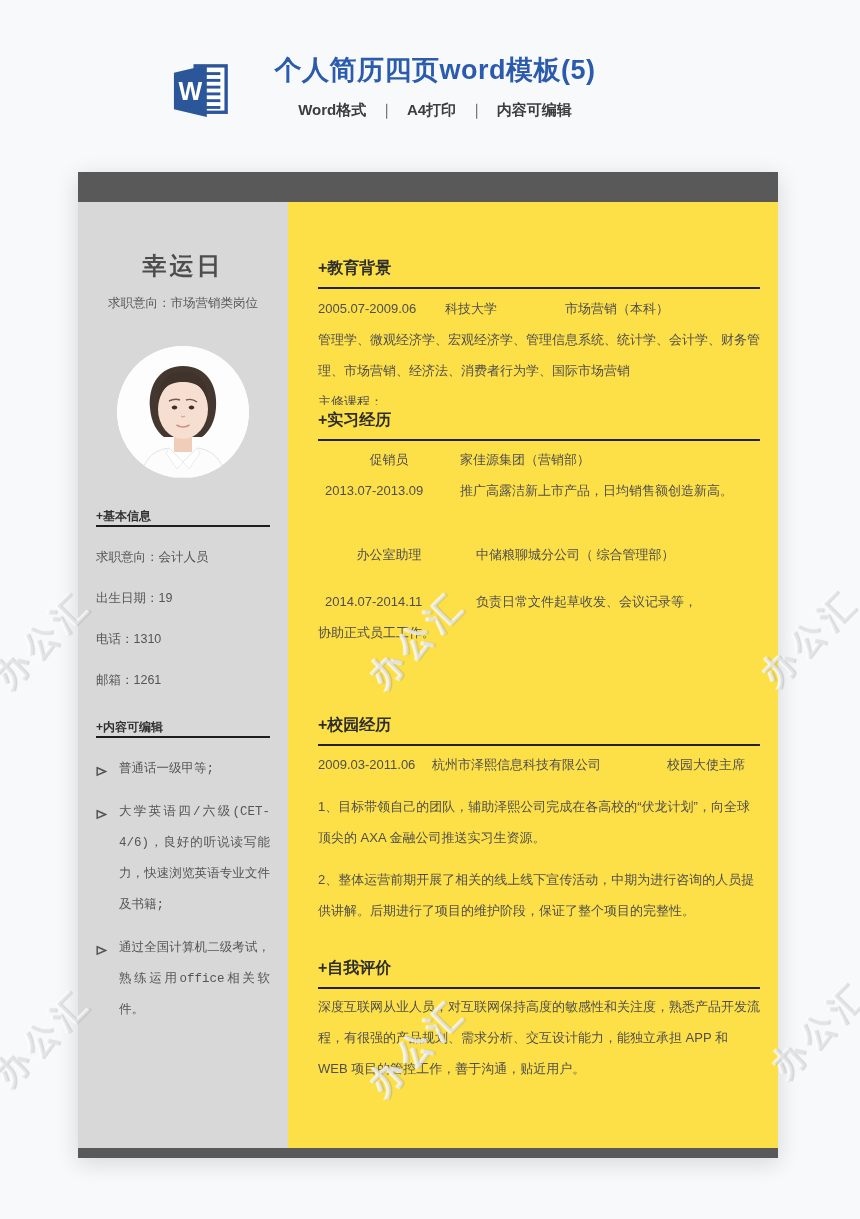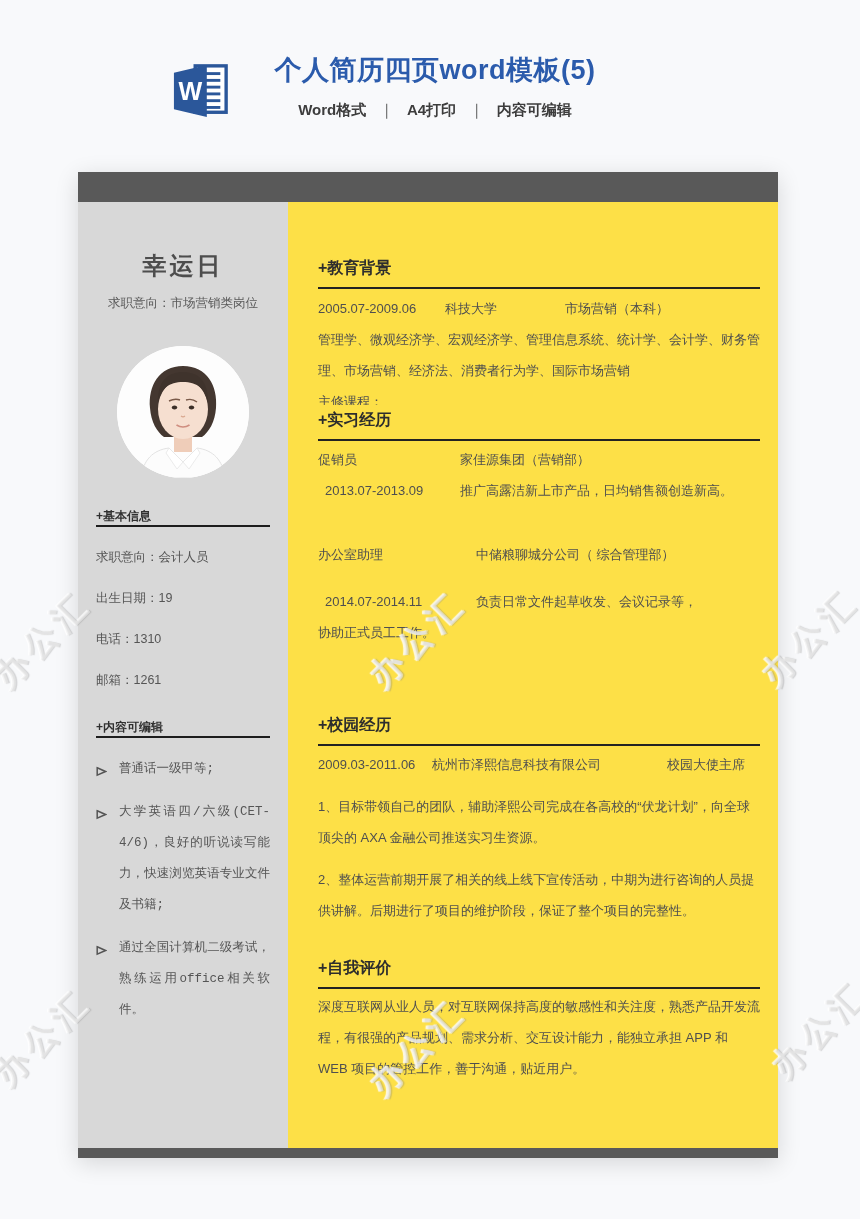--- a/index.html
+++ b/index.html
@@ -50,21 +50,21 @@
   .sec-eval .sec-h { margin-top:31px; }
 
   .body-text { font-size:13px; color:#4f4f4f; line-height:31px; }
   .edu-body { margin-top:4px; height:112px; overflow:hidden; }
   .edu-row { display:flex; }
   .edu-date { width:127px; flex:0 0 127px; }
   .edu-school { width:120px; flex:0 0 120px; }
 
   .intern-body { margin-top:3px; }
   .job-grid { display:grid; grid-template-columns:142px 1fr; }
-  .job-title { text-align:left; }
+  .job-title { text-align:center; }
   .job-date { padding-left:7px; }
   .job-gap { margin-top:33px;gap:16px; }
 
   .campus-row { display:flex; margin-top:3px; }
   .campus-date { width:114px; flex:0 0 114px; }
   .campus-role { margin-left:auto; margin-right:15px; }
   .campus-point { margin-top:11px; }
 
   .eval-text { margin-top:2px; }
 

